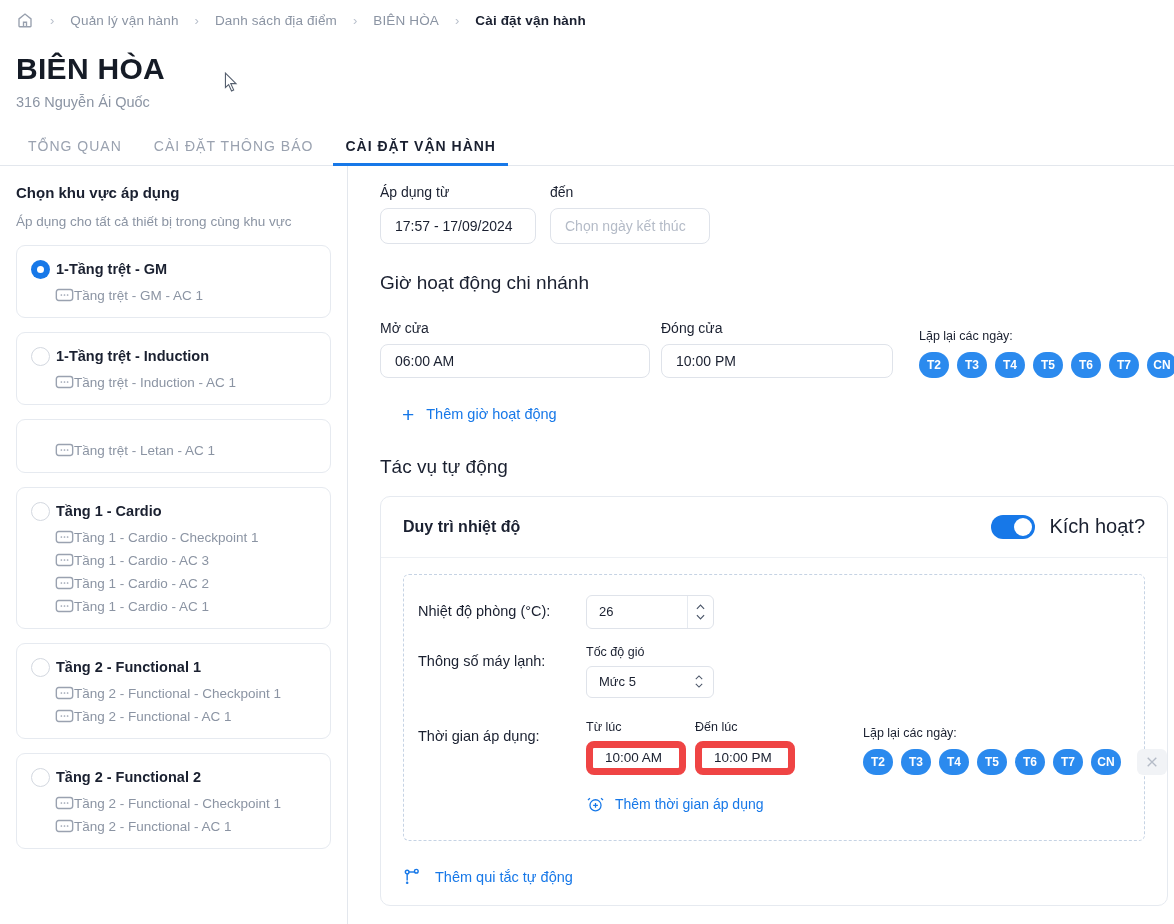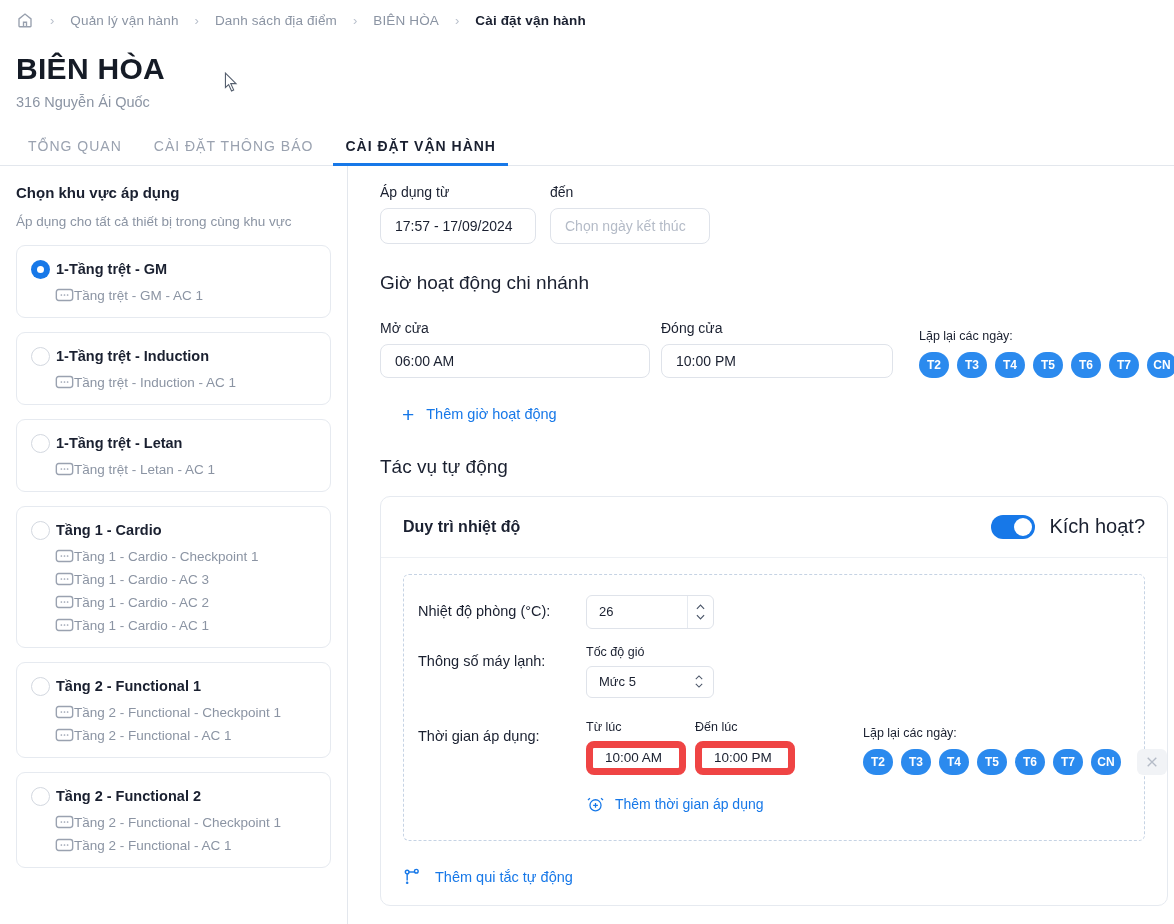--- a/index.html
+++ b/index.html
@@ -240,24 +240,20 @@
                 <rect x="1.5" y="2" width="21" height="14" rx="3"></rect>
                 <circle cx="8" cy="9" r="1.1" fill="currentColor" stroke="none"></circle>
                 <circle cx="12" cy="9" r="1.1" fill="currentColor" stroke="none"></circle>
                 <circle cx="16" cy="9" r="1.1" fill="currentColor" stroke="none"></circle>
               </svg>
               <span class="dev-name">Tầng trệt - Induction - AC 1</span>
             </div>
           </div>
         </div>
         <div class="zone-card">
-          <div class="zone-head">
-            <div class="radio"></div>
-            <div class="zone-name">1-Tầng trệt - Letan</div>
-          </div>
           <div class="dev-list">
             <div class="dev-row">
               <svg class="dev-icon" viewBox="0 0 24 18" fill="none" stroke="currentColor" stroke-width="1.8">
                 <rect x="1.5" y="2" width="21" height="14" rx="3"></rect>
                 <circle cx="8" cy="9" r="1.1" fill="currentColor" stroke="none"></circle>
                 <circle cx="12" cy="9" r="1.1" fill="currentColor" stroke="none"></circle>
                 <circle cx="16" cy="9" r="1.1" fill="currentColor" stroke="none"></circle>
               </svg>
               <span class="dev-name">Tầng trệt - Letan - AC 1</span>
             </div>

